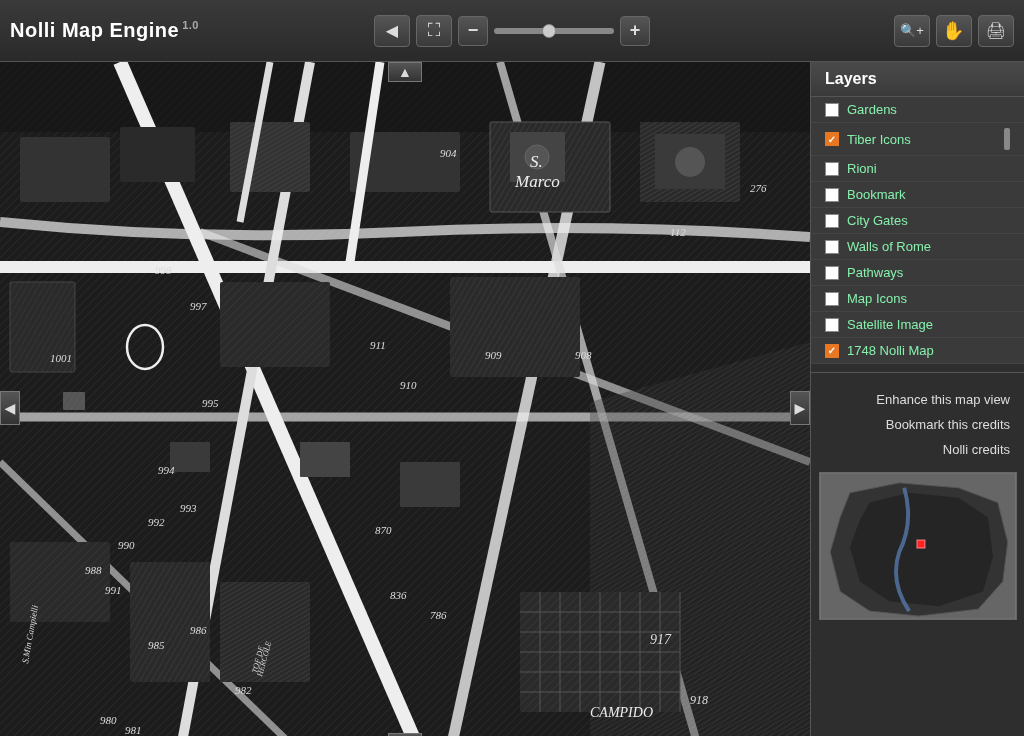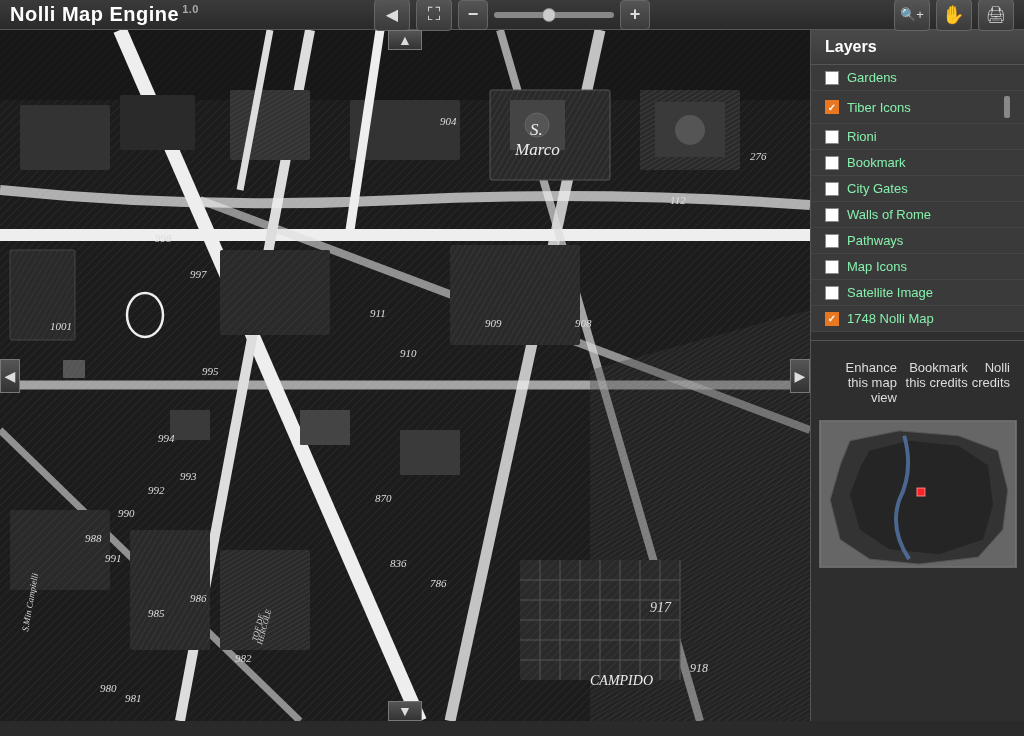--- a/index.html
+++ b/index.html
@@ -1,21 +1,21 @@
 <!DOCTYPE html>
 <html><head>
   <meta charset="utf-8">
   <style>
     * { margin: 0; padding: 0; box-sizing: border-box; }
     body { width: 1024px; height: 736px; overflow: hidden; font-family: Arial, sans-serif; background: #2a2a2a; }
 
     
     #header {
       width: 1024px;
-      height: 30px;
+      height: 62px;
       background: linear-gradient(to bottom, #3a3a3a, #2a2a2a);
       display: flex;
       align-items: center;
       padding: 0 10px;
       border-bottom: 1px solid #555;
       position: relative;
       z-index: 10;
     }
     #app-title {
       color: #fff;
@@ -212,22 +212,23 @@
     #panel-divider {
       height: 1px;
       background: #555;
       margin: 8px 0;
     }
 
     
     #actions-section {
       padding: 8px 14px;
       display: flex;
-      flex-direction: row;
+      flex-direction: column;
       gap: 4px;
+      align-items: flex-end;
     }
     .action-link {
       color: #ddd;
       font-size: 13px;
       text-align: right;
       cursor: pointer;
       padding: 3px 0;
       text-decoration: none;
     }
 

